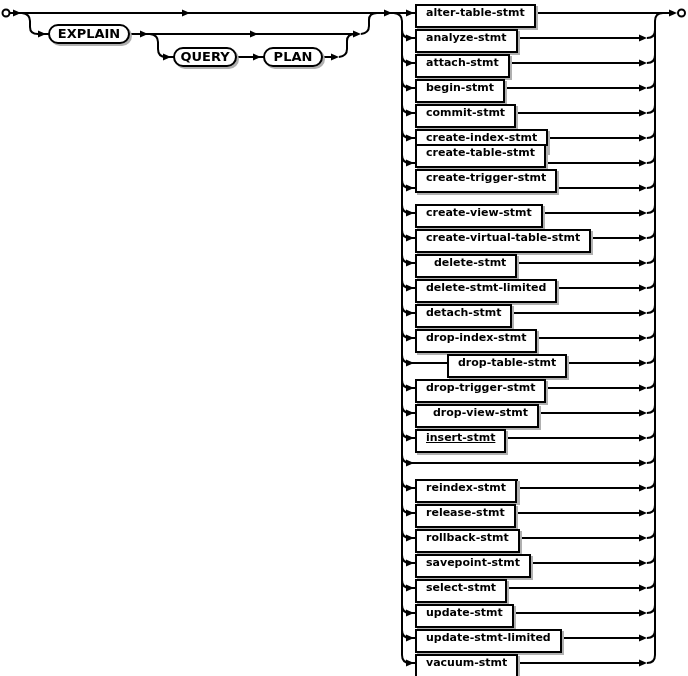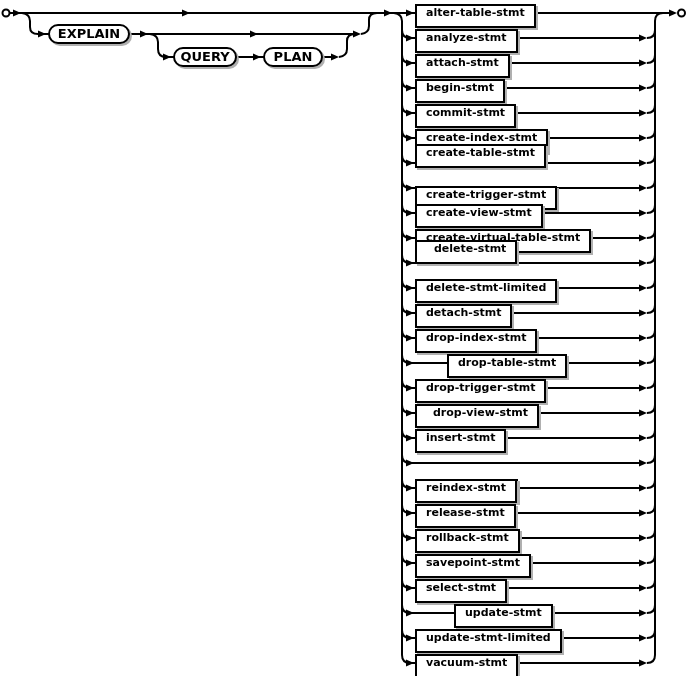--- a/index.html
+++ b/index.html
@@ -209,34 +209,34 @@
   <div class="pill" style="left:263px;top:47px;width:60px">PLAN</div>
 
   <div id="stmts">
       <div class="stmt" style="top: 4px;">alter-table-stmt</div>
       <div class="stmt" style="top: 29px;">analyze-stmt</div>
       <div class="stmt" style="top: 54px;">attach-stmt</div>
       <div class="stmt" style="top: 79px;">begin-stmt</div>
       <div class="stmt" style="top: 104px;">commit-stmt</div>
       <div class="stmt" style="top: 129px;">create-index-stmt</div>
       <div class="stmt" style="top: 144px;">create-table-stmt</div>
-      <div class="stmt" style="top: 186px;">create-trigger-stmt</div>
+      <div class="stmt" style="top: 169px;">create-trigger-stmt</div>
       <div class="stmt" style="top: 204px;">create-view-stmt</div>
       <div class="stmt" style="top: 229px;">create-virtual-table-stmt</div>
-      <div class="stmt" style="top: 240px; padding-left: 17px;">delete-stmt</div>
+      <div class="stmt" style="top: 254px; padding-left: 17px;">delete-stmt</div>
       <div class="stmt" style="top: 279px;">delete-stmt-limited</div>
       <div class="stmt" style="top: 304px;">detach-stmt</div>
       <div class="stmt" style="top: 329px;">drop-index-stmt</div>
       <div class="stmt" style="top: 354px; margin-left: 32px;">drop-table-stmt</div>
       <div class="stmt" style="top: 379px;">drop-trigger-stmt</div>
       <div class="stmt" style="top: 404px; padding-left: 16px;">drop-view-stmt</div>
-      <div class="stmt" style="top: 429px;">insert-stmt</div>
+      <div class="stmt" style="top: 429px; text-decoration: underline;">insert-stmt</div>
       <div class="stmt" style="top: 454px; margin-top: 25px;">pragma-stmt</div>
       <div class="stmt" style="top: 479px;">reindex-stmt</div>
       <div class="stmt" style="top: 504px;">release-stmt</div>
       <div class="stmt" style="top: 529px;">rollback-stmt</div>
       <div class="stmt" style="top: 554px;">savepoint-stmt</div>
       <div class="stmt" style="top: 579px;">select-stmt</div>
-      <div class="stmt" style="top: 604px; margin-left: 39px;">update-stmt</div>
+      <div class="stmt" style="top: 604px;">update-stmt</div>
       <div class="stmt" style="top: 629px;">update-stmt-limited</div>
       <div class="stmt" style="top: 654px;">vacuum-stmt</div>
     </div>
 </div>
 
 </body></html>

